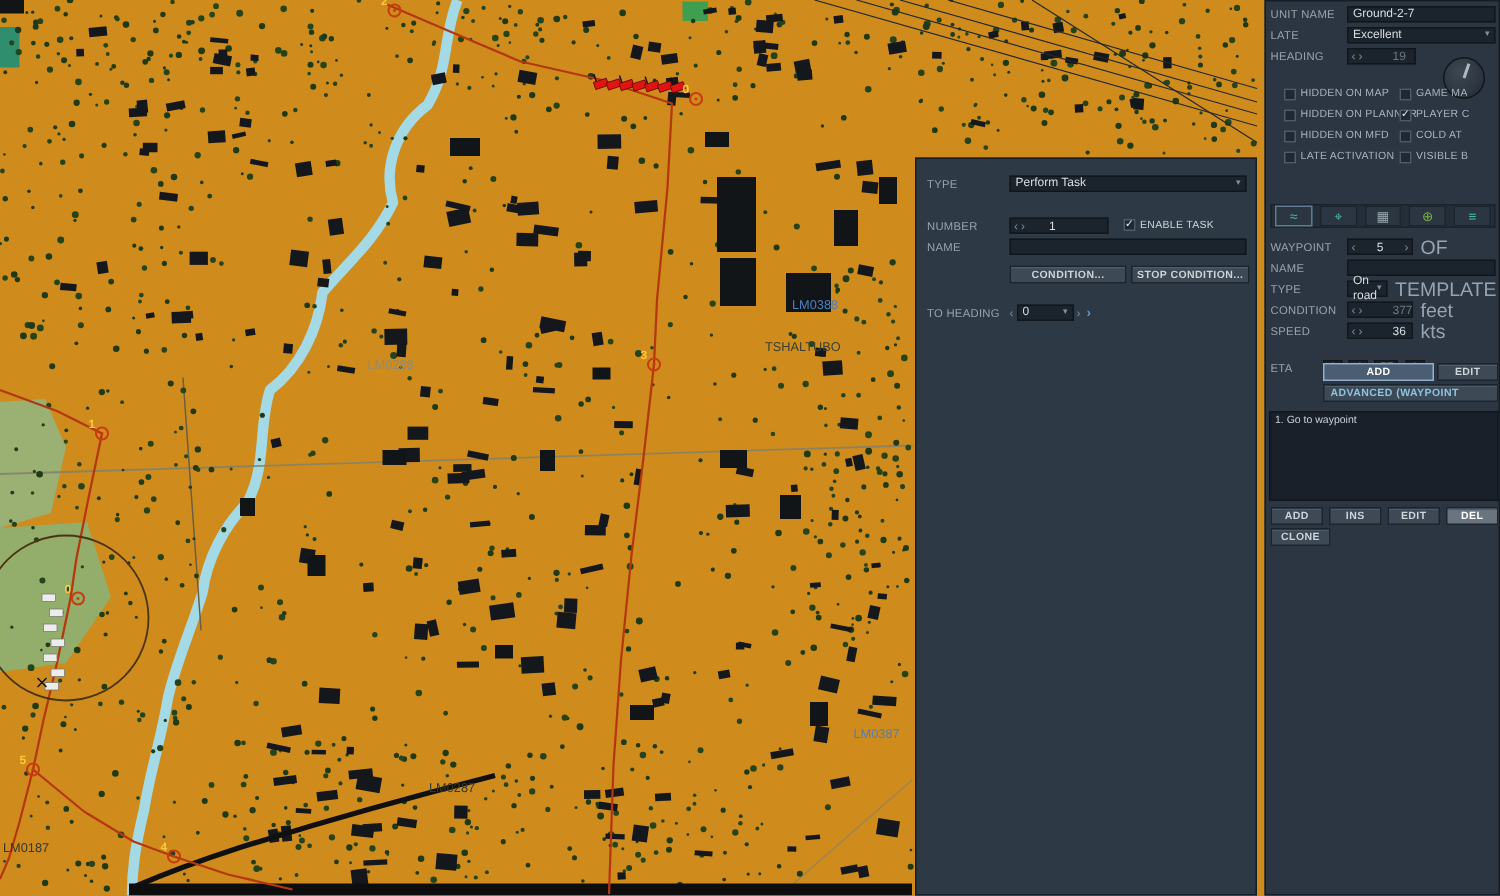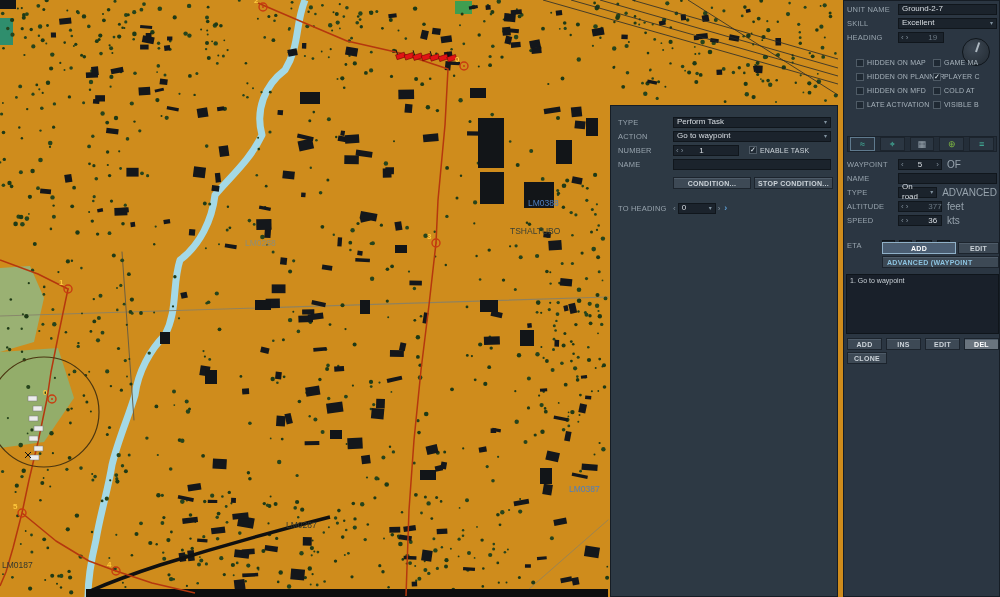--- a/index.html
+++ b/index.html
@@ -18,21 +18,21 @@
   .trow .plbl{width:55px;}
   .grow{flex:1 1 auto;}
   .field{background:#1b232c;border:1px solid #10161c;color:#d9dee3;font-size:8px;height:11px;
          line-height:10px;padding:0 3px;box-sizing:border-box;display:flex;align-items:center;}
   .dd .caret{margin-left:auto;color:#8293a0;font-size:6px;}
   .stepper{background:#1b232c;border:1px solid #10161c;height:11px;box-sizing:border-box;
            display:flex;align-items:center;font-size:8px;color:#d9dee3;padding:0 2px;gap:2px;}
   .arr{color:#7f8c98;font-size:8px;line-height:9px;}
   .sval{margin-left:18px;}
   .dim{color:#6b7883;}
-  .unit{color:#97a3ad;font-size:10px;margin-left:5px;}
+  .unit{color:#97a3ad;font-size:13px;margin-left:5px;}
   .btn{background:#3d4955;border:1px solid #1c242d;box-shadow:inset 0 1px 0 #4e5b68;
        color:#ccd3d9;font-size:7px;font-weight:bold;letter-spacing:.3px;height:12px;
        display:flex;align-items:center;justify-content:center;box-sizing:border-box;position:absolute;}
   .btn.primary{border-color:#8fb0c8;background:#4a5d72;color:#ffffff;}
   .btn.lit{background:#6a747e;color:#ffffff;}
   .btn.adv{color:#8cc3e0;justify-content:flex-start;padding-left:4px;white-space:nowrap;}
   .cbrow{position:absolute;display:flex;align-items:center;gap:3px;height:9px;}
   .cb{width:8px;height:8px;background:#1f2933;border:1px solid #4f5b66;box-sizing:border-box;
       color:#e8f1f7;font-size:7px;line-height:6px;text-align:center;flex:0 0 auto;}
   .cb.on::before{content:"✓";}
@@ -1414,27 +1414,20 @@
 </svg>
 
 <div id="task-panel" class="panel">
   <div class="trow" style="top:10px">
     <span class="plbl">TYPE</span>
     <div class="field dd grow">
       <span>Perform Task</span>
       <span class="caret">▾</span>
     </div>
   </div>
-  <div class="trow" style="top:24px">
-    <span class="plbl">ACTION</span>
-    <div class="field dd grow">
-      <span>Go to waypoint</span>
-      <span class="caret">▾</span>
-    </div>
-  </div>
   <div class="trow" style="top:38px">
     <span class="plbl">NUMBER</span>
     <div class="stepper" style="width:66px">
       <span class="arr">‹</span>
       <span class="arr">›</span>
       <span class="sval" style="margin-left:14px">1</span>
     </div>
     <span class="cb on" style="margin-left:10px"></span>
     <span class="cbl" style="margin-left:3px;color:#cdd4da">ENABLE TASK</span>
   </div>
@@ -1455,21 +1448,21 @@
     <span class="bluechev">›</span>
   </div>
 </div>
 
 <div id="right-panel" class="panel">
   <div class="rrow" style="top:2px">
     <span class="plbl">UNIT NAME</span>
     <div class="field grow">Ground-2-7</div>
   </div>
   <div class="rrow" style="top:16px">
-    <span class="plbl">SKILL</span>
+    <span class="plbl">LATE</span>
     <div class="field dd grow">
       <span>Excellent</span>
       <span class="caret">▾</span>
     </div>
   </div>
   <div class="rrow" style="top:30px">
     <span class="plbl">HEADING</span>
     <div class="stepper" style="width:46px">
       <span class="arr">‹</span>
       <span class="arr">›</span>
@@ -1533,24 +1526,24 @@
   <div class="rrow" style="top:171px">
     <span class="plbl">NAME</span>
     <div class="field grow"></div>
   </div>
   <div class="rrow" style="top:185px">
     <span class="plbl">TYPE</span>
     <div class="field dd" style="width:56px">
       <span>On road</span>
       <span class="caret">▾</span>
     </div>
-    <span class="unit">ADVANCED</span>
+    <span class="unit">TEMPLATE</span>
   </div>
   <div class="rrow" style="top:199px">
-    <span class="plbl">ALTITUDE</span>
+    <span class="plbl">CONDITION</span>
     <div class="stepper" style="width:44px">
       <span class="arr">‹</span>
       <span class="arr">›</span>
       <span class="sval dim">377</span>
     </div>
     <span class="unit">feet</span>
   </div>
   <div class="rrow" style="top:213px">
     <span class="plbl">SPEED</span>
     <div class="stepper" style="width:44px">

